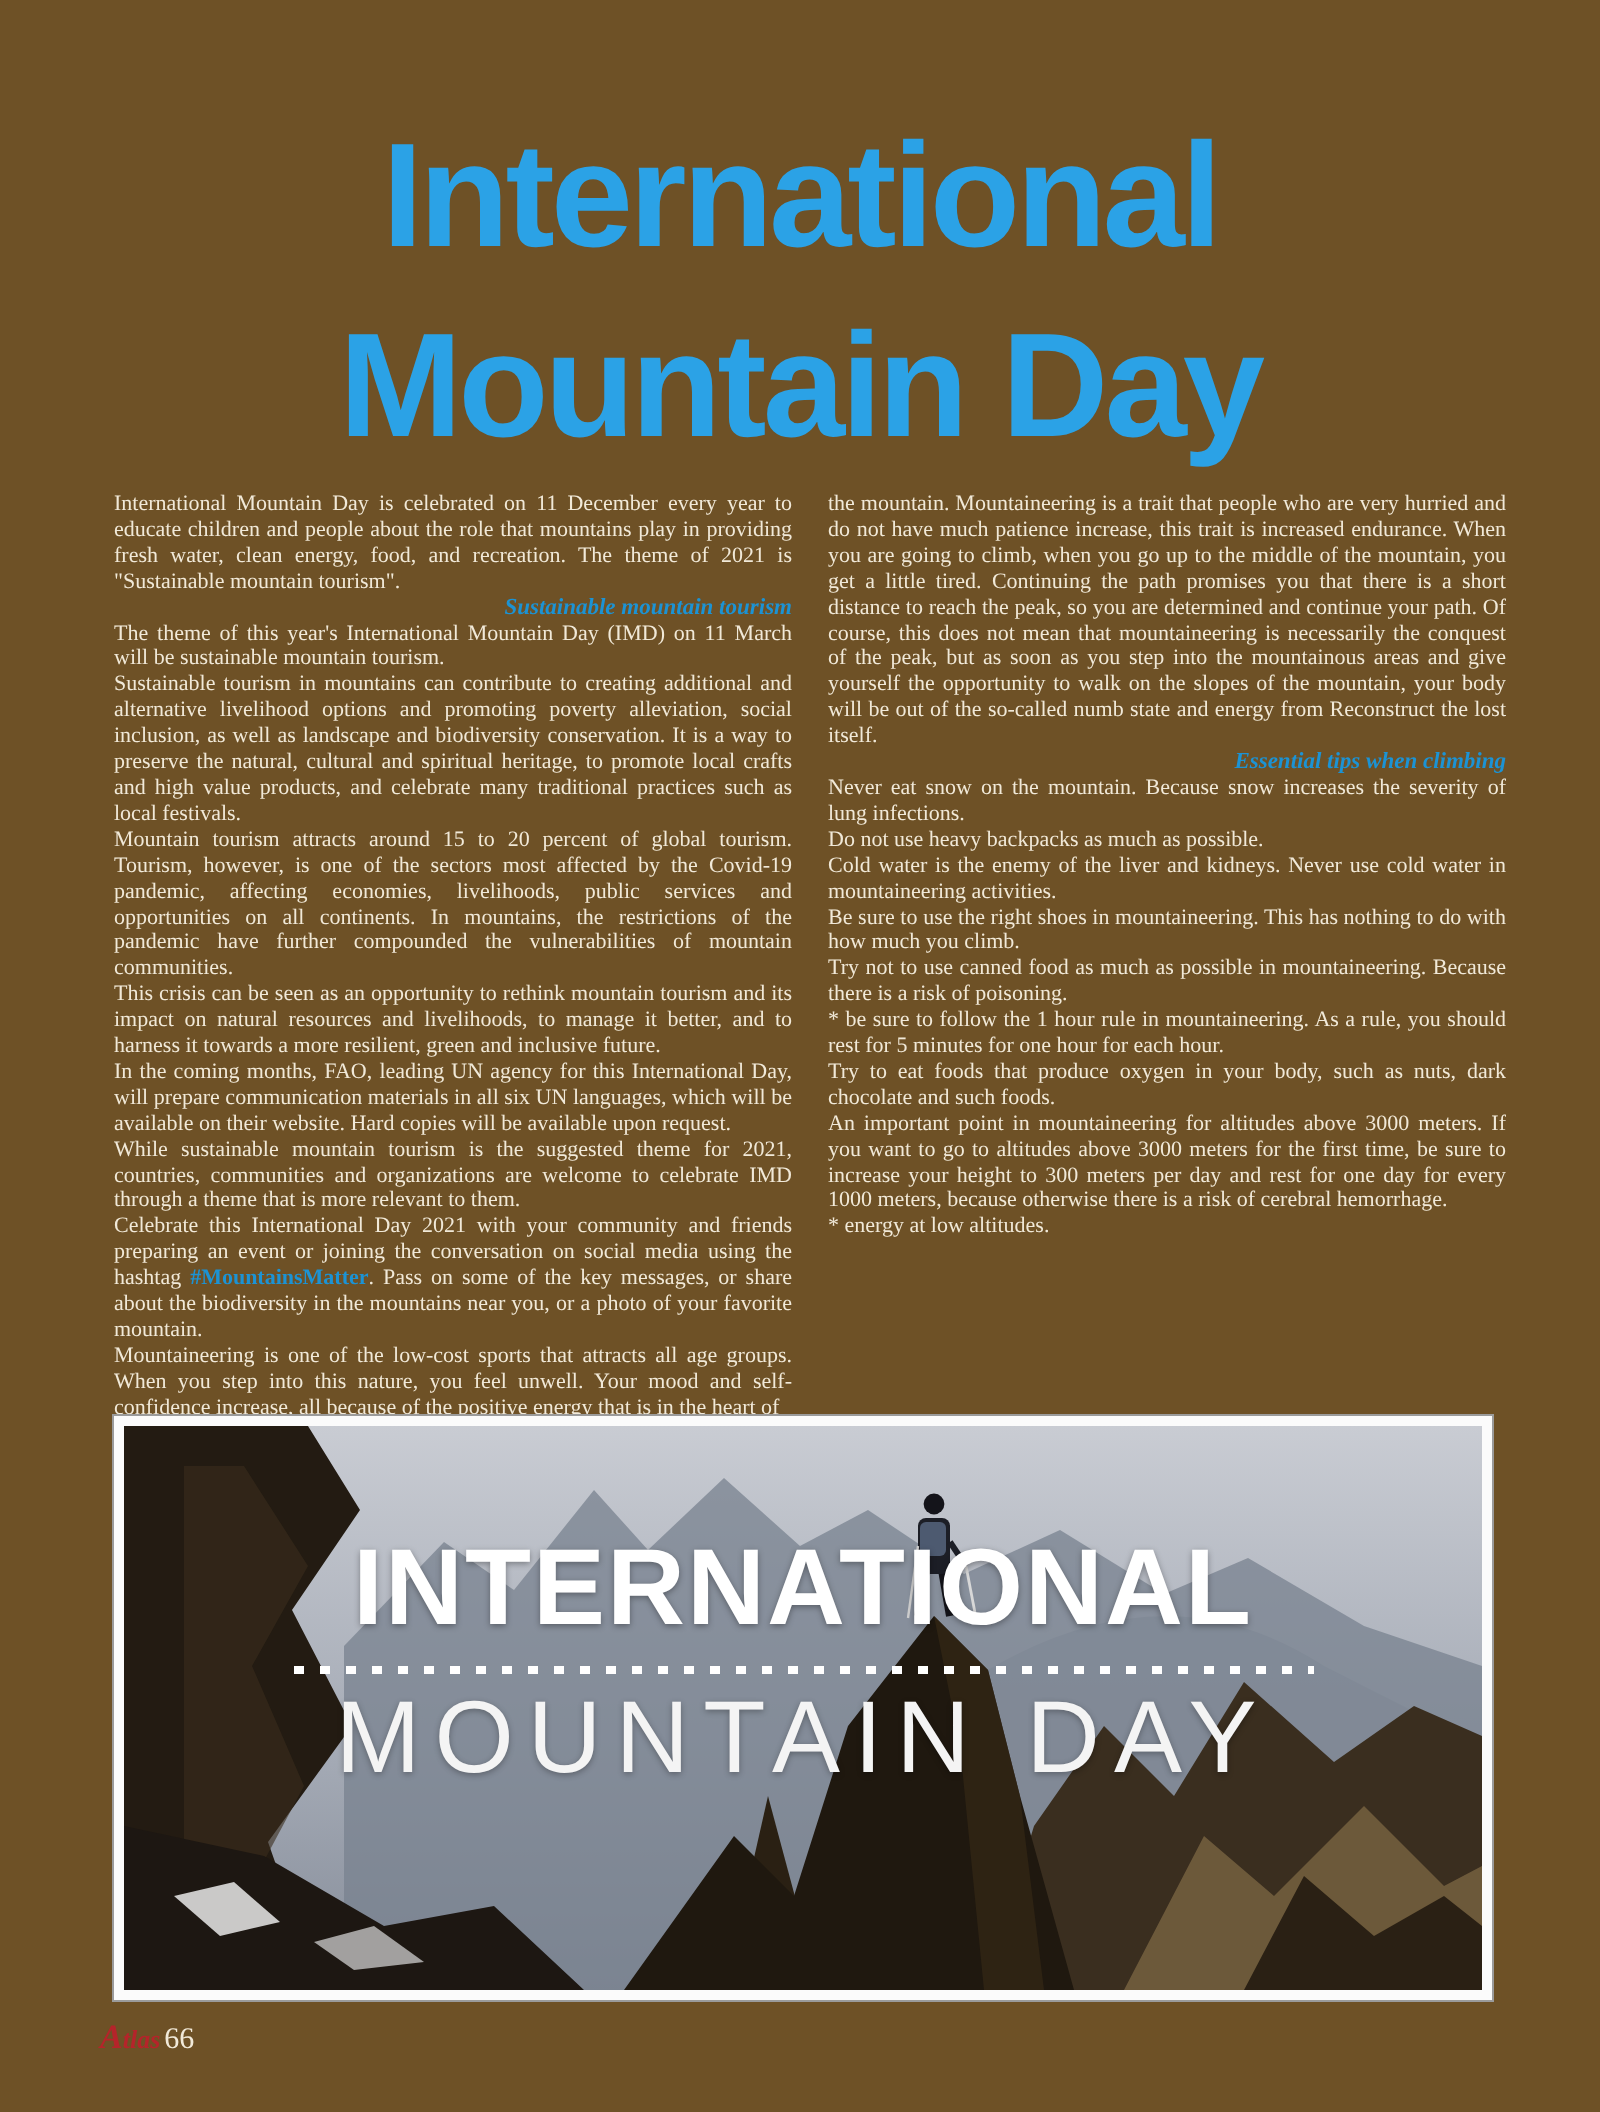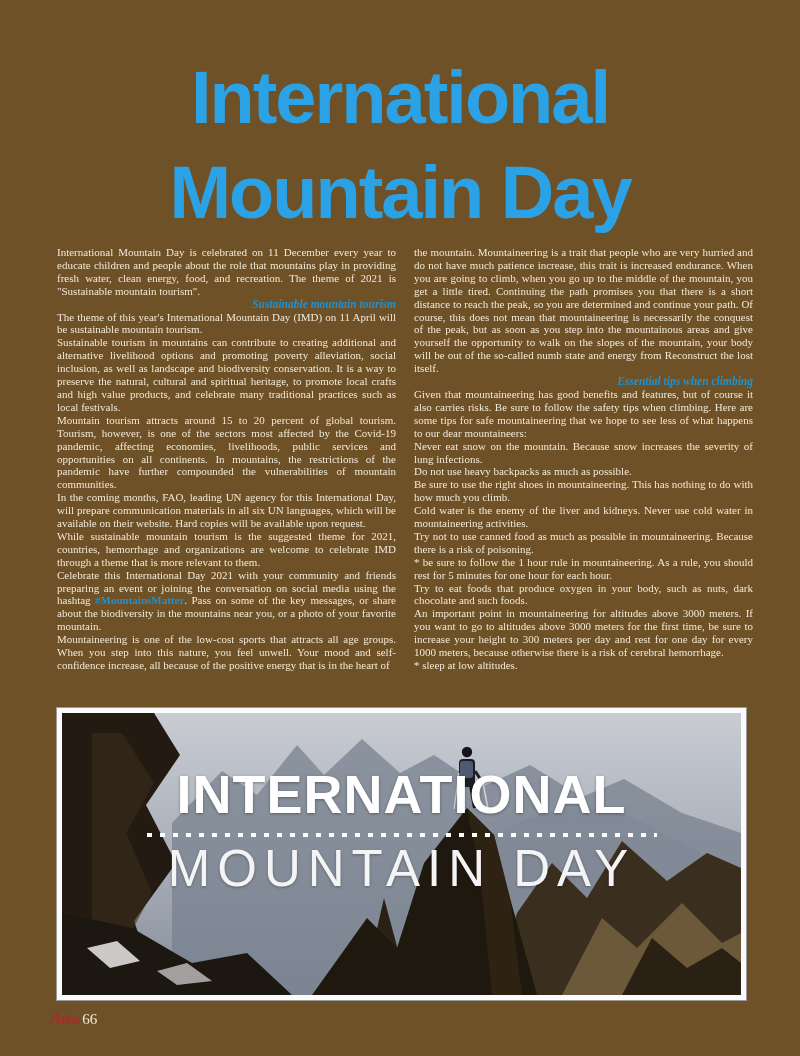--- a/index.html
+++ b/index.html
@@ -73,41 +73,41 @@
 
   <h1 class="title">
     <span>International</span>
     <span>Mountain Day</span>
   </h1>
 
   <div class="columns">
     <div class="col">
         <p>International Mountain Day is celebrated on 11 December every year to educate children and people about the role that mountains play in providing fresh water, clean energy, food, and recreation. The theme of 2021 is "Sustainable mountain tourism".</p>
         <h2>Sustainable mountain tourism</h2>
-        <p>The theme of this year's International Mountain Day (IMD) on 11 April will be sustainable mountain tourism.</p>
+        <p>The theme of this year's International Mountain Day (IMD) on 11 March will be sustainable mountain tourism.</p>
         <p>Sustainable tourism in mountains can contribute to creating additional and alternative livelihood options and promoting poverty alleviation, social inclusion, as well as landscape and biodiversity conservation. It is a way to preserve the natural, cultural and spiritual heritage, to promote local crafts and high value products, and celebrate many traditional practices such as local festivals.</p>
         <p>Mountain tourism attracts around 15 to 20 percent of global tourism. Tourism, however, is one of the sectors most affected by the Covid-19 pandemic, affecting economies, livelihoods, public services and opportunities on all continents. In mountains, the restrictions of the pandemic have further compounded the vulnerabilities of mountain communities.</p>
+        <p>This crisis can be seen as an opportunity to rethink mountain tourism and its impact on natural resources and livelihoods, to manage it better, and to harness it towards a more resilient, green and inclusive future.</p>
         <p>In the coming months, FAO, leading UN agency for this International Day, will prepare communication materials in all six UN languages, which will be available on their website. Hard copies will be available upon request.</p>
-        <p>While sustainable mountain tourism is the suggested theme for 2021, countries, hemorrhage and organizations are welcome to celebrate IMD through a theme that is more relevant to them.</p>
+        <p>While sustainable mountain tourism is the suggested theme for 2021, countries, communities and organizations are welcome to celebrate IMD through a theme that is more relevant to them.</p>
         <p><span>Celebrate this International Day 2021 with your community and friends preparing an event or joining the conversation on social media using the hashtag </span><span class="hashtag">#MountainsMatter</span><span>. Pass on some of the key messages, or share about the biodiversity in the mountains near you, or a photo of your favorite mountain.</span></p>
         <p>Mountaineering is one of the low-cost sports that attracts all age groups. When you step into this nature, you feel unwell. Your mood and self-confidence increase, all because of the positive energy that is in the heart of</p>
       </div>
     <div class="col">
         <p>the mountain. Mountaineering is a trait that people who are very hurried and do not have much patience increase, this trait is increased endurance. When you are going to climb, when you go up to the middle of the mountain, you get a little tired. Continuing the path promises you that there is a short distance to reach the peak, so you are determined and continue your path. Of course, this does not mean that mountaineering is necessarily the conquest of the peak, but as soon as you step into the mountainous areas and give yourself the opportunity to walk on the slopes of the mountain, your body will be out of the so-called numb state and energy from Reconstruct the lost itself.</p>
         <h2>Essential tips when climbing</h2>
-        <p>Given that mountaineering has good benefits and features, but of course it also carries risks. Be sure to follow the safety tips when climbing. Here are some tips for safe mountaineering that we hope to see less of what happens to our dear mountaineers:</p>
         <p>Never eat snow on the mountain. Because snow increases the severity of lung infections.</p>
         <p>Do not use heavy backpacks as much as possible.</p>
+        <p>Cold water is the enemy of the liver and kidneys. Never use cold water in mountaineering activities.</p>
         <p>Be sure to use the right shoes in mountaineering. This has nothing to do with how much you climb.</p>
-        <p>Cold water is the enemy of the liver and kidneys. Never use cold water in mountaineering activities.</p>
         <p>Try not to use canned food as much as possible in mountaineering. Because there is a risk of poisoning.</p>
         <p>* be sure to follow the 1 hour rule in mountaineering. As a rule, you should rest for 5 minutes for one hour for each hour.</p>
         <p>Try to eat foods that produce oxygen in your body, such as nuts, dark chocolate and such foods.</p>
         <p>An important point in mountaineering for altitudes above 3000 meters. If you want to go to altitudes above 3000 meters for the first time, be sure to increase your height to 300 meters per day and rest for one day for every 1000 meters, because otherwise there is a risk of cerebral hemorrhage.</p>
-        <p>* sleep at low altitudes.</p>
+        <p>* energy at low altitudes.</p>
       </div>
   </div>
 
   <div class="photo-frame" title="Hiker with backpack and trekking poles standing on a rocky pinnacle among hazy mountains">
     <svg viewBox="0 0 679 282" preserveAspectRatio="none">
       <defs>
         <linearGradient id="sky" x1="0" y1="0" x2="0" y2="1">
           <stop offset="0" stop-color="#c9ccd3"></stop>
           <stop offset="0.6" stop-color="#a3a9b4"></stop>
           <stop offset="1" stop-color="#858c99"></stop>

